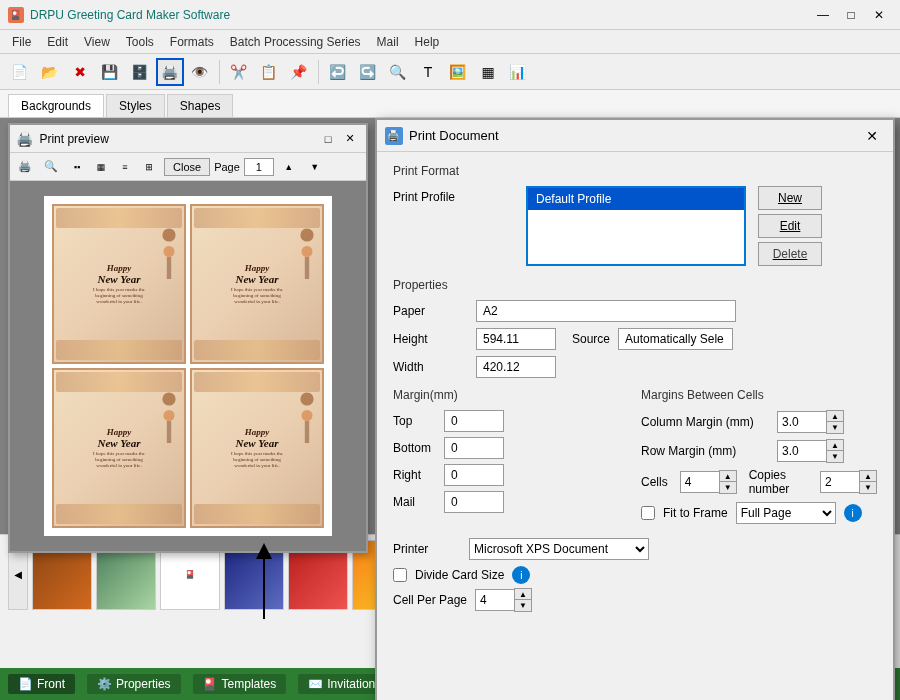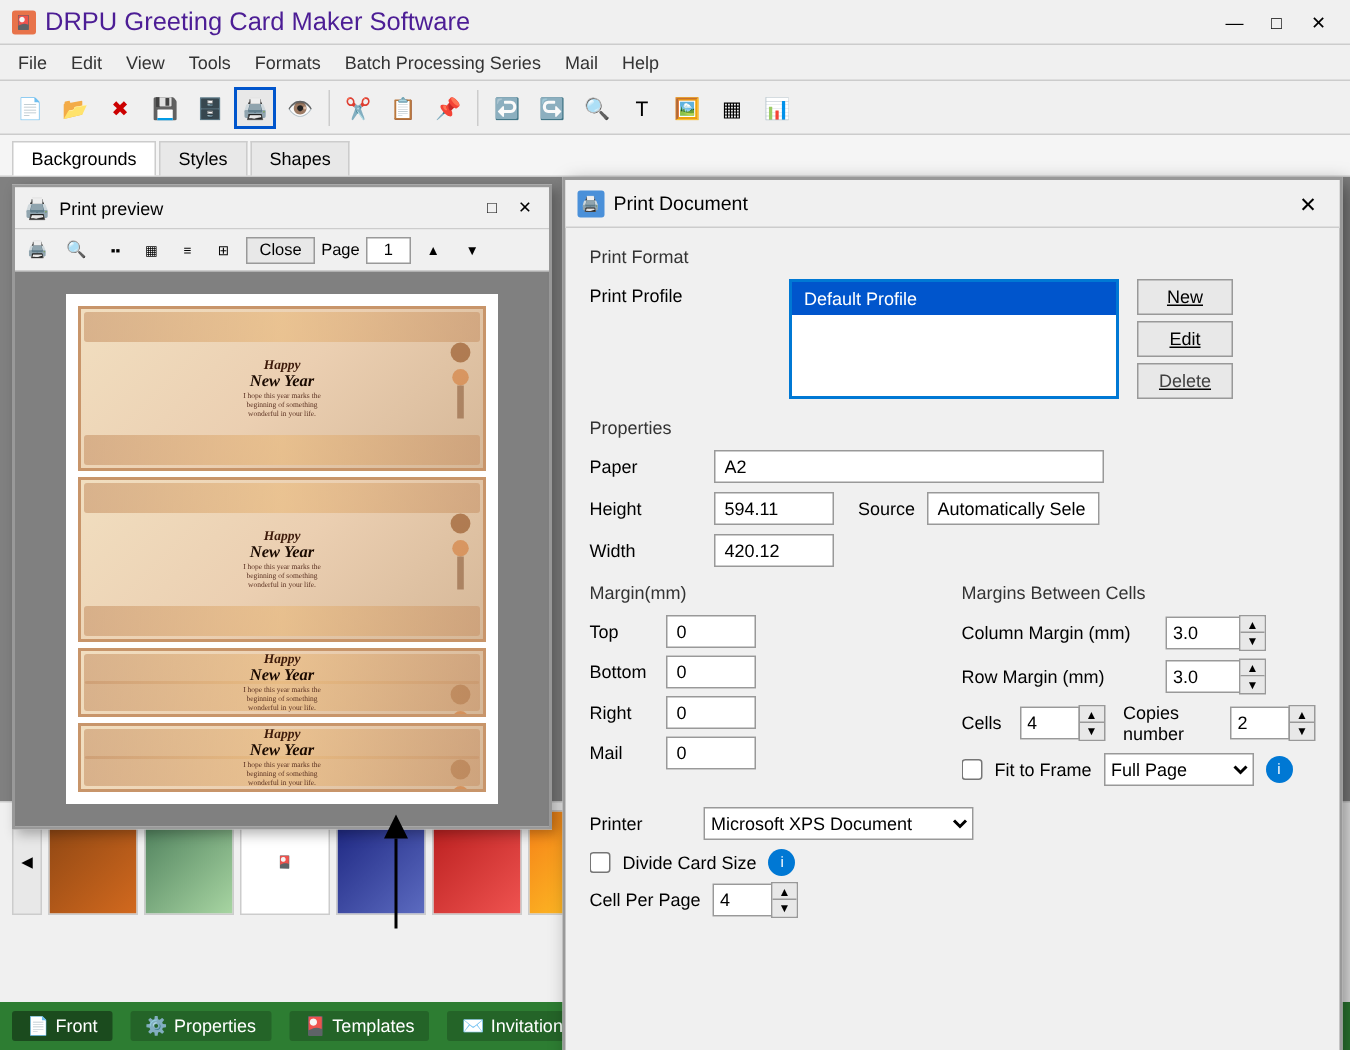--- a/index.html
+++ b/index.html
@@ -2,21 +2,21 @@
 <html><head>
   <meta charset="utf-8">
   <style>
     * { box-sizing: border-box; margin: 0; padding: 0; }
     body { font-family: 'Segoe UI', Tahoma, sans-serif; font-size: 12px; background: #f0f0f0; width: 900px; height: 700px; overflow: hidden; position: relative; }
 
     
     .title-bar { background: #f0f0f0; border-bottom: 1px solid #ccc; height: 30px; display: flex; align-items: center; padding: 0 8px; justify-content: space-between; }
     .title-bar-left { display: flex; align-items: center; gap: 6px; }
     .title-bar-icon { width: 16px; height: 16px; background: #e8734a; border-radius: 2px; display: flex; align-items: center; justify-content: center; color: white; font-size: 9px; }
-    .title-bar-title { font-size: 17px; color: #4c1d95; }
+    .title-bar-title { font-size: 12px; color: #0f766e; }
     .title-bar-controls { display: flex; gap: 2px; }
     .title-btn { width: 26px; height: 20px; border: none; background: #f0f0f0; cursor: pointer; font-size: 12px; display: flex; align-items: center; justify-content: center; }
 
     
     .menu-bar { background: #f0f0f0; border-bottom: 1px solid #ccc; height: 24px; display: flex; align-items: center; padding: 0 4px; }
     .menu-item { padding: 2px 8px; cursor: pointer; font-size: 12px; color: #333; }
 
     
     .toolbar { background: #f0f0f0; border-bottom: 1px solid #ccc; height: 36px; display: flex; align-items: center; padding: 2px 6px; gap: 2px; }
     .tb-btn { width: 28px; height: 28px; border: 1px solid transparent; background: transparent; cursor: pointer; display: flex; align-items: center; justify-content: center; font-size: 14px; }
@@ -35,21 +35,21 @@
     .pp-title-bar { background: #f0f0f0; border-bottom: 1px solid #ccc; height: 28px; display: flex; align-items: center; padding: 0 6px; justify-content: space-between; }
     .pp-title { font-size: 12px; display: flex; align-items: center; gap: 6px; }
     .pp-controls { display: flex; gap: 2px; }
     .pp-btn { width: 20px; height: 18px; border: none; background: transparent; cursor: pointer; font-size: 11px; display: flex; align-items: center; justify-content: center; }
     .pp-toolbar { background: #f0f0f0; border-bottom: 1px solid #ccc; height: 28px; display: flex; align-items: center; padding: 0 4px; gap: 4px; }
     .pp-tb-btn { width: 22px; height: 22px; border: 1px solid transparent; background: transparent; cursor: pointer; font-size: 11px; display: flex; align-items: center; justify-content: center; }
     .close-btn-pp { padding: 2px 8px; border: 1px solid #999; background: #e8e8e8; cursor: pointer; font-size: 11px; }
     .page-label { font-size: 11px; }
     .page-input { width: 30px; height: 18px; border: 1px solid #999; text-align: center; font-size: 11px; }
     .pp-content { background: #808080; padding: 12px; height: calc(100% - 56px); overflow: auto; display: flex; align-items: center; justify-content: center; }
-    .preview-page { background: white; width: 288px; height: 340px; display: grid; grid-template-columns: 1fr; grid-template-rows: 1fr 1fr; gap: 4px; padding: 8px; }
+    .preview-page { background: white; width: 288px; height: 340px; display: grid; grid-template-columns: 1fr 1fr; grid-template-rows: 1fr 1fr; gap: 4px; padding: 8px; }
     .preview-card { background: #f5e8d0; border: 2px solid #d4a870; display: flex; flex-direction: column; align-items: center; justify-content: center; overflow: hidden; position: relative; }
     .card-bg { position: absolute; inset: 0; background: linear-gradient(135deg, #e8c89a 0%, #d4956a 50%, #8b4513 100%); opacity: 0.3; }
     .card-text { position: relative; z-index: 1; text-align: center; font-family: 'Georgia', serif; }
     .card-happy { font-size: 9px; font-weight: bold; color: #3d1a0a; font-style: italic; }
     .card-new-year { font-size: 11px; font-weight: bold; color: #1a0a00; font-style: italic; }
     .card-small-text { font-size: 5px; color: #5a3020; margin-top: 2px; }
     .card-decor { position: absolute; top: 2px; left: 2px; right: 2px; height: 20px; background: linear-gradient(90deg, #c8956a, #e8b87a, #c8956a); opacity: 0.6; border-radius: 2px; }
     .card-decor-bottom { position: absolute; bottom: 2px; left: 2px; right: 2px; height: 20px; background: linear-gradient(90deg, #c8956a, #e8b87a, #c8956a); opacity: 0.6; border-radius: 2px; }
 
     

